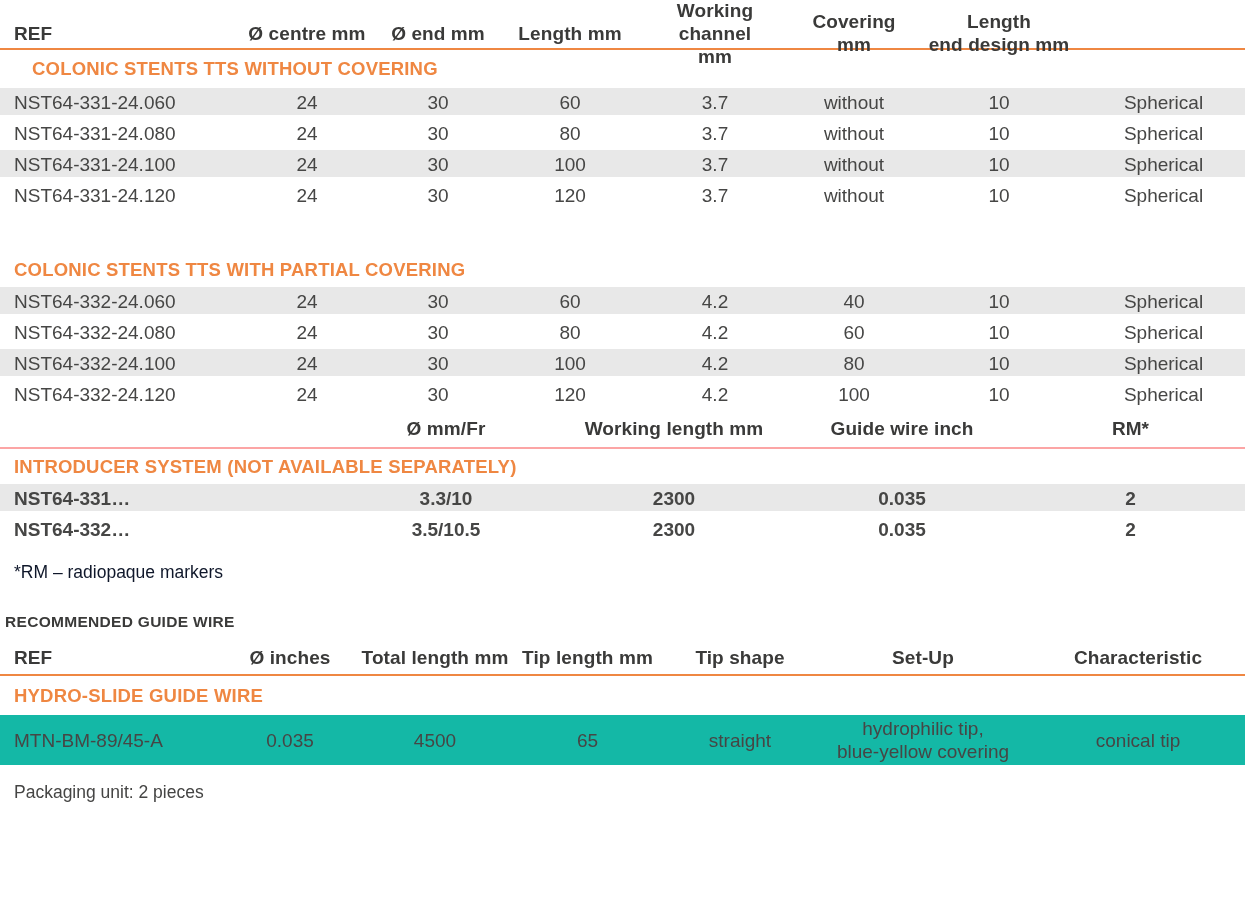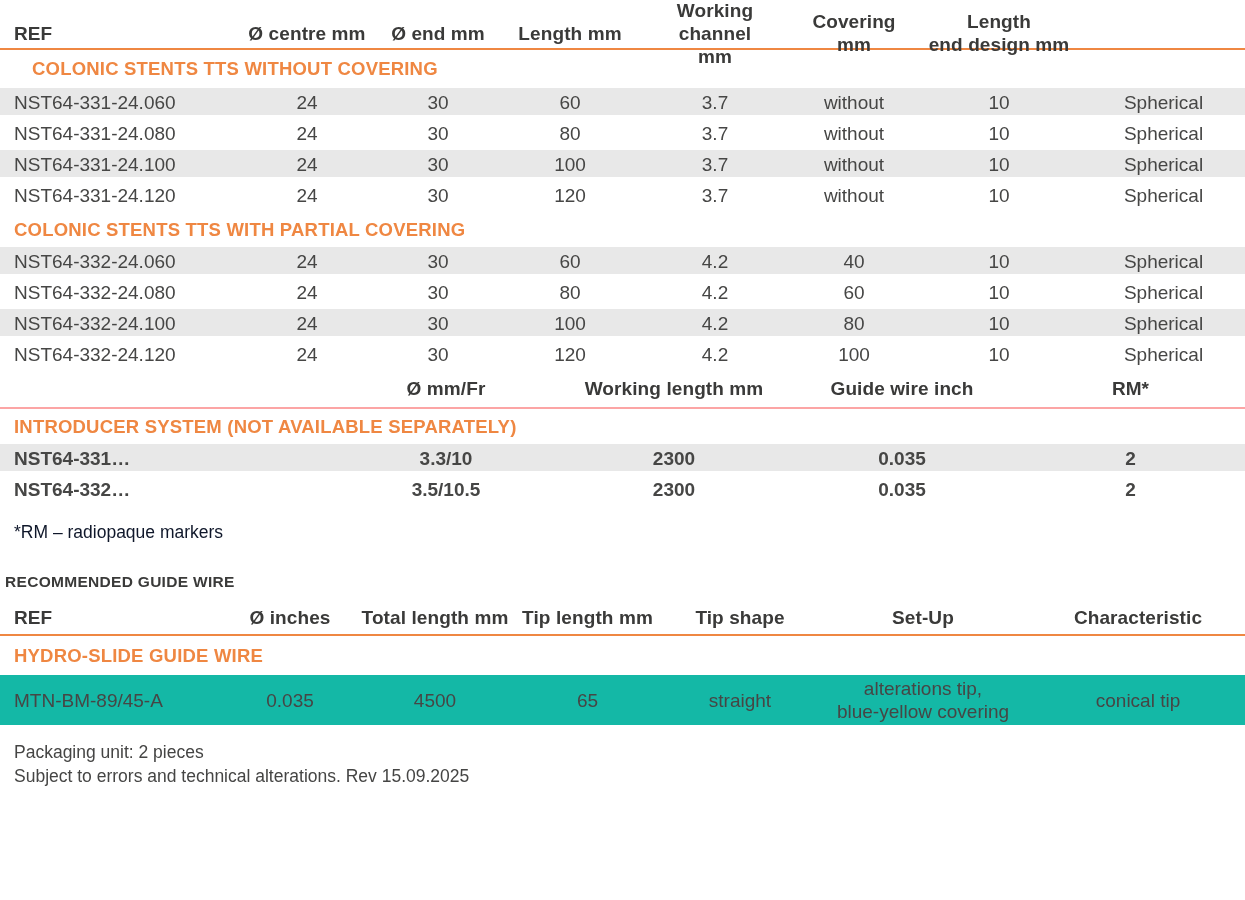--- a/index.html
+++ b/index.html
@@ -27,21 +27,21 @@
   .thead { font-weight:700; font-size:19px; color:#3a3a39; letter-spacing:0.1px; }
   #t1-head { height:50px; border-bottom:2px solid #ef8742; }
   #t2-head { height:38px; border-bottom:2px solid #fca5a5; }
   #t3-head { margin-top:10px; height:34px; border-bottom:2px solid #ef8742; }
 
   
   .section-row {
     display:flex; align-items:center; padding-left:14px;
     color:#ef8742; font-weight:700; font-size:18.5px; letter-spacing:0.2px;
   }
-  #t1-s1 { height:38px;padding-left:32px; } #t1-s2 { height:35px; }
+  #t1-s1 { height:38px;padding-left:32px; } #t1-s2 { height:35px;margin-top:40px; }
   #t2-s  { height:35px; } #t3-s  { height:39px; }
 
   
   .drow { height:31px; font-size:19px; color:#464645; }
   .drow.band { background:#e8e8e8; box-shadow:inset 0 -4px 0 #ffffff; }
   .gw-row { height:52px; font-size:19px; color:#464645;
             background:#14b8a6; box-shadow:inset 0 -2px 0 #ffffff; }
 
   .footnote { margin-top:14px; height:24px; display:flex; align-items:center;
               padding-left:14px; font-size:17.5px; color:#0f172a; }
@@ -201,24 +201,23 @@
     </div>
 
     <div class="section-row" id="t3-s">HYDRO-SLIDE GUIDE WIRE</div>
 
     <div class="t3 gw-row">
       <div class="cell ref-cell">MTN-BM-89/45-A</div>
       <div class="cell">0.035</div>
       <div class="cell">4500</div>
       <div class="cell">65</div>
       <div class="cell">straight</div>
-      <div class="cell">alterations tip,
+      <div class="cell">hydrophilic tip,
 blue-yellow covering</div>
       <div class="cell">conical tip</div>
     </div>
   </div>
 
   <div class="footer">
     <div class="footer-line">Packaging unit: 2 pieces</div>
-    <div class="footer-line">Subject to errors and technical alterations. Rev 15.09.2025</div>
   </div>
 
 </div>
 
 </body></html>

